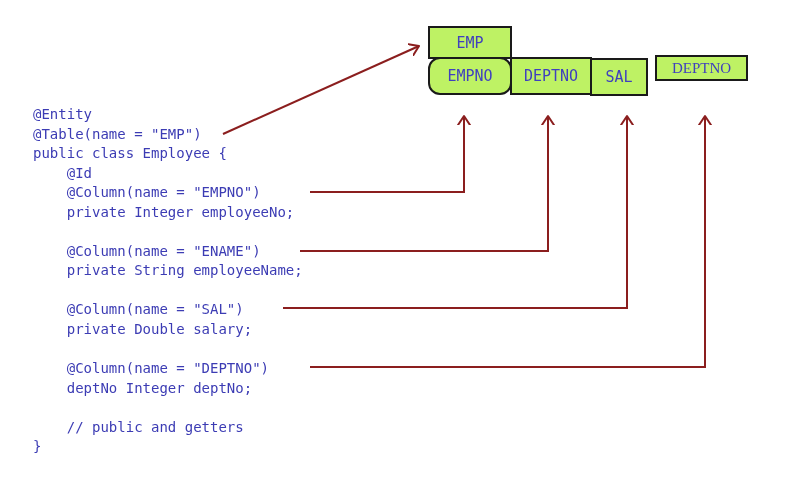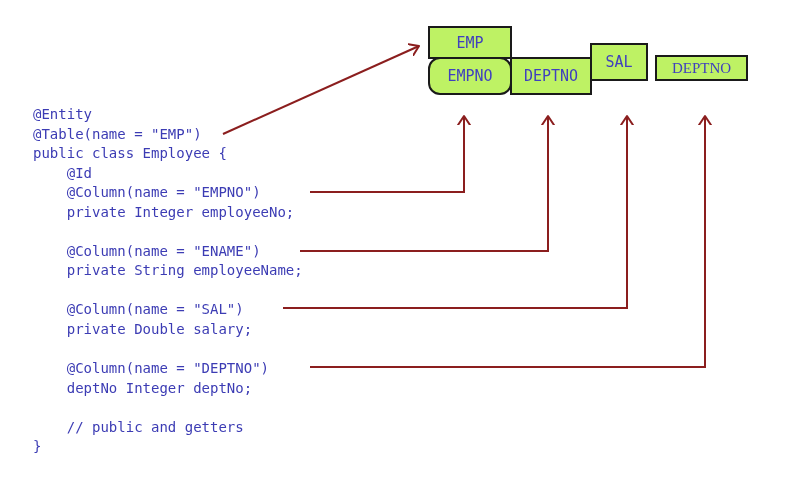--- a/index.html
+++ b/index.html
@@ -40,21 +40,21 @@
     display: flex;
     align-items: center;
     justify-content: center;
     color: var(--table-text);
     font-size: 15px;
     white-space: pre;
   }
   .cell-emp    { left: 428px; top: 26px; width: 84px; height: 33px; }
   .cell-empno  { left: 428px; top: 57px; width: 84px; height: 38px; border-radius: 12px; }
   .cell-ename  { left: 510px; top: 57px; width: 82px; height: 38px; }
-  .cell-sal    { left: 590px; top: 43px; width: 58px; height: 38px; }
+  .cell-sal    { left: 590px; top: 58px; width: 58px; height: 38px; }
   .cell-deptno { left: 655px; top: 55px; width: 93px; height: 26px; font-family: Liberation Serif, serif; }
   
   .arrows {
     position: absolute;
     left: 0; top: 0;
     width: 787px; height: 482px;
     pointer-events: none;
   }
   .arrow-line {
     stroke: var(--arrow);

